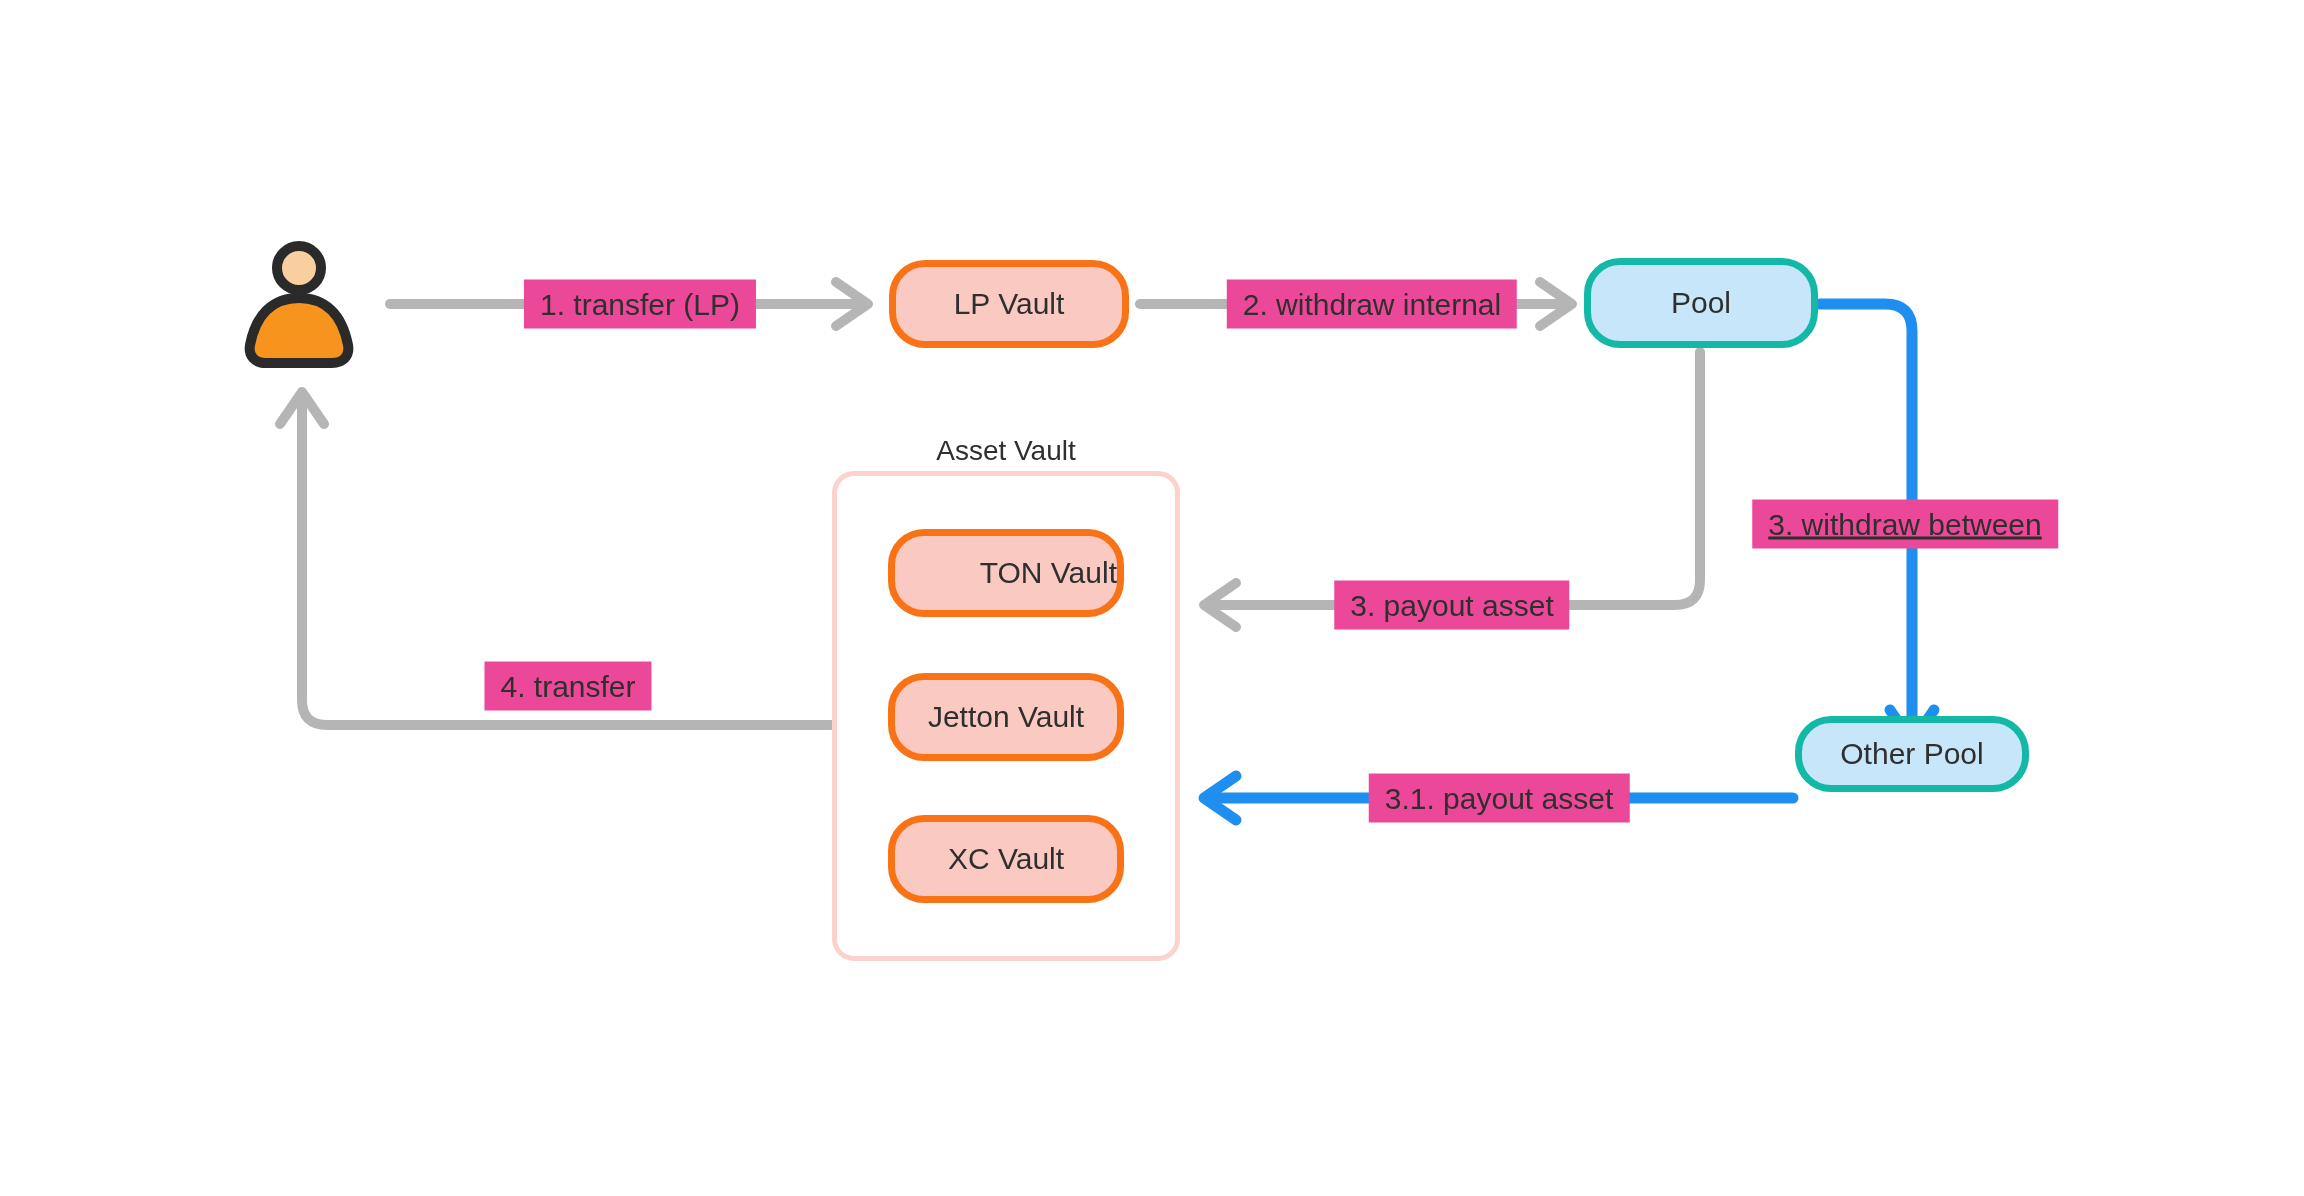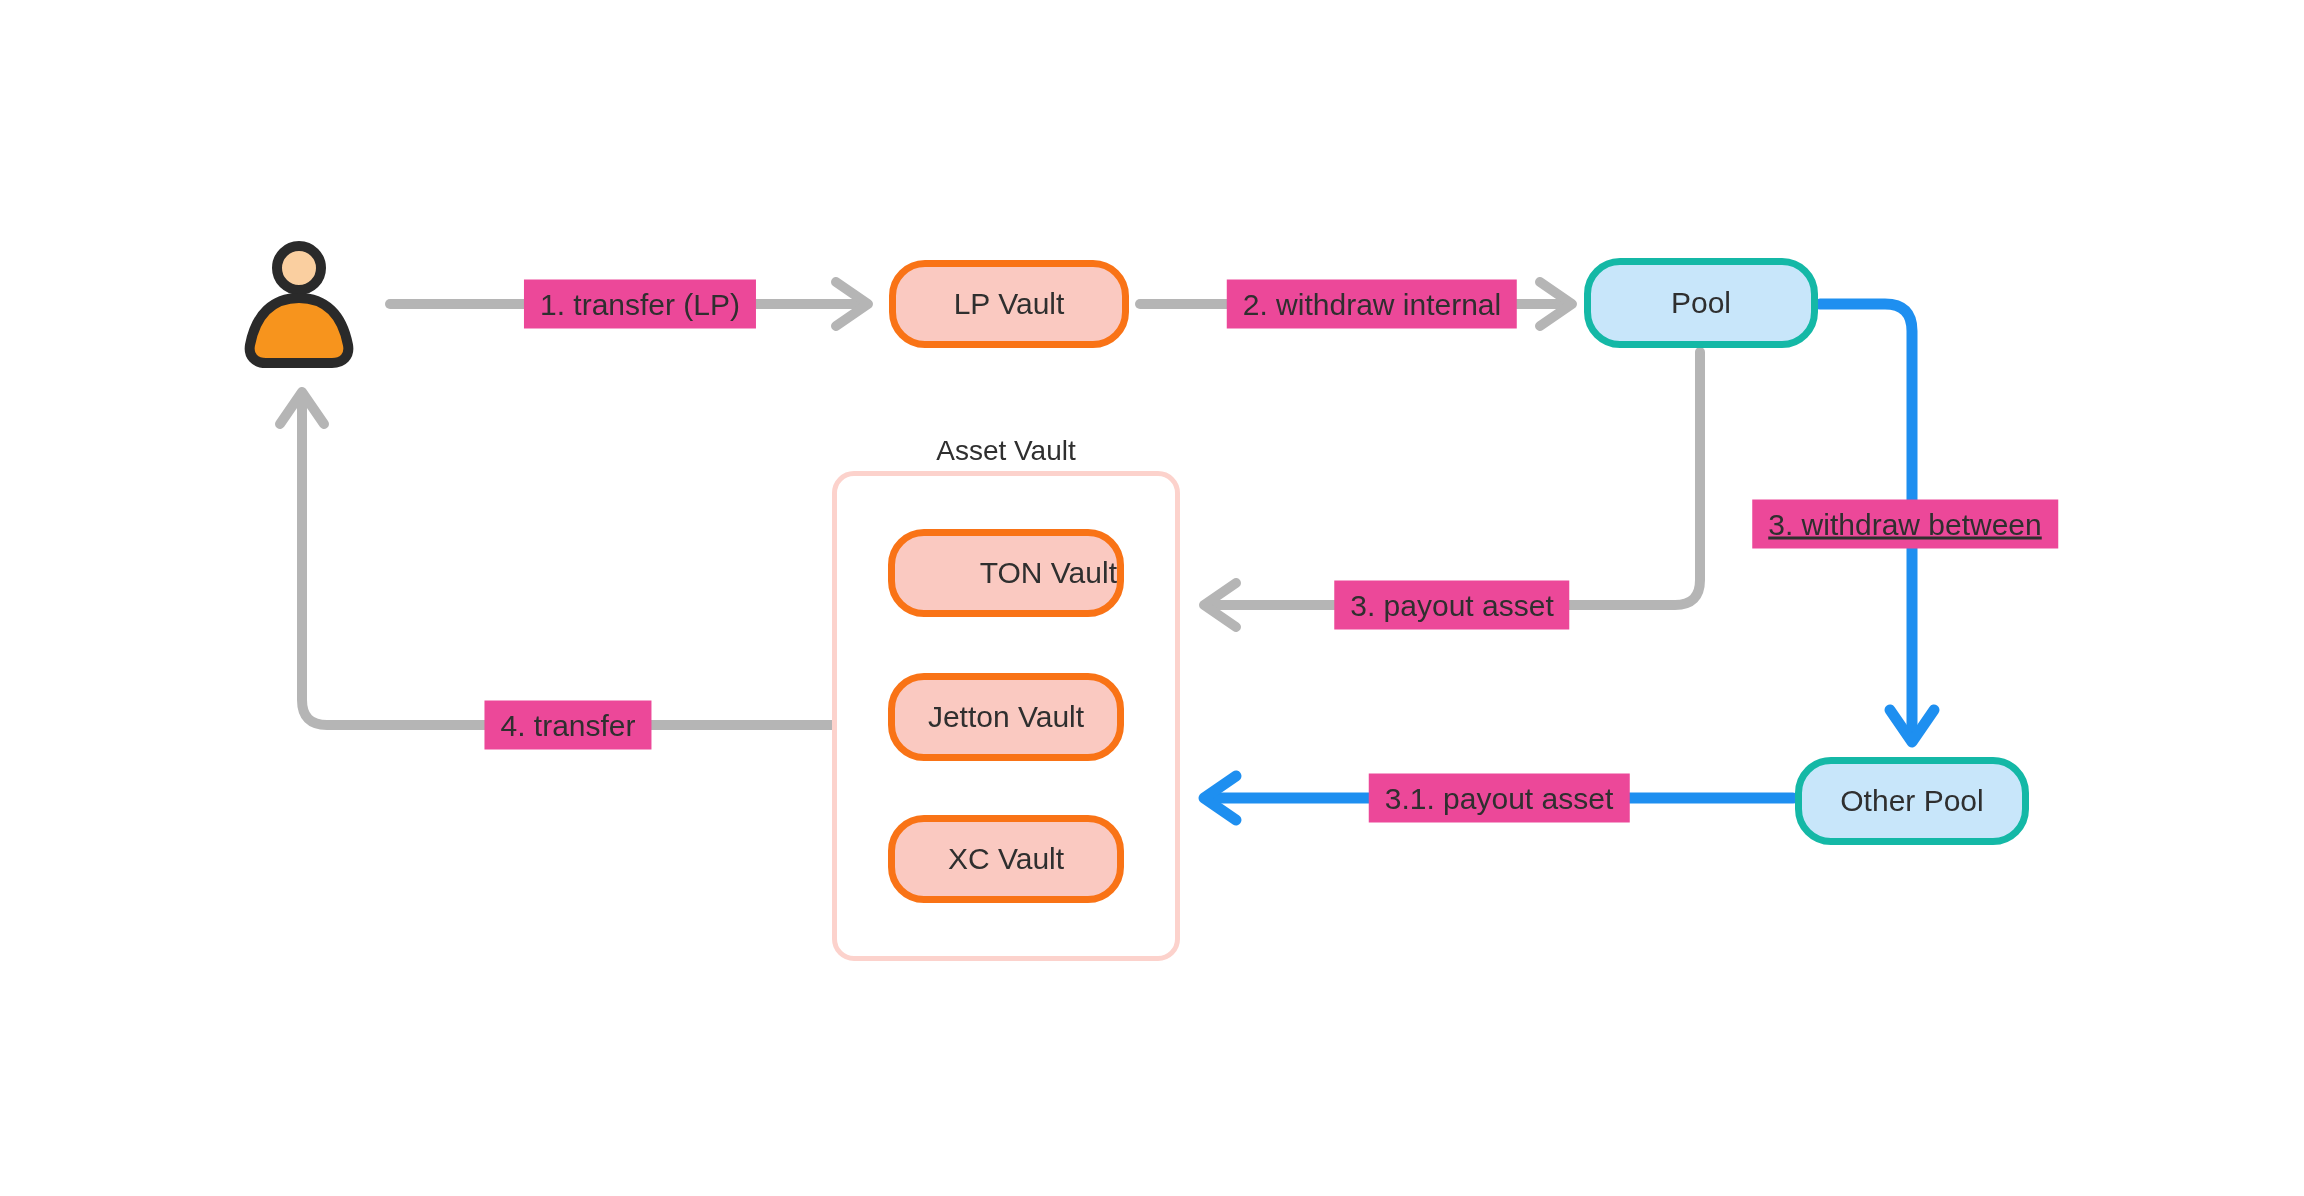--- a/index.html
+++ b/index.html
@@ -101,21 +101,21 @@
   </svg>
 
   <div class="node vault-box" style="left:889px; top:260px; width:240px; height:88px;">
     <span>LP Vault</span>
   </div>
 
   <div class="node pool-box" style="left:1584px; top:258px; width:234px; height:90px;">
     <span>Pool</span>
   </div>
 
-  <div class="node pool-box" style="left:1795px; top:757px; width:234px; height:88px;">
+  <div class="node pool-box" style="left:1795px; top:716px; width:234px; height:76px;">
     <span>Other Pool</span>
   </div>
 
   <div class="node container-box" style="left:832px; top:471px; width:348px; height:490px;"></div>
   <div class="container-title" style="left:1006px; top:467px;">Asset Vault</div>
 
   <div class="node vault-box" style="left:888px; top:529px; width:236px; height:88px;justify-content:flex-end;">
     <span>TON Vault</span>
   </div>
 
@@ -130,15 +130,15 @@
   <div class="edge-label" style="left:640px; top:304px;">1. transfer (LP)</div>
 
   <div class="edge-label" style="left:1372px; top:304px;">2. withdraw internal</div>
 
   <div class="edge-label" style="left:1452px; top:605px;">3. payout asset</div>
 
   <div class="edge-label" style="left:1905px; top:524px;text-decoration:underline;">3. withdraw between</div>
 
   <div class="edge-label" style="left:1499px; top:798px;">3.1. payout asset</div>
 
-  <div class="edge-label" style="left:568px; top:725px;">4. transfer</div>
+  <div class="edge-label" style="left:568px; top:686px;">4. transfer</div>
 
 </div>
 
 </body></html>

